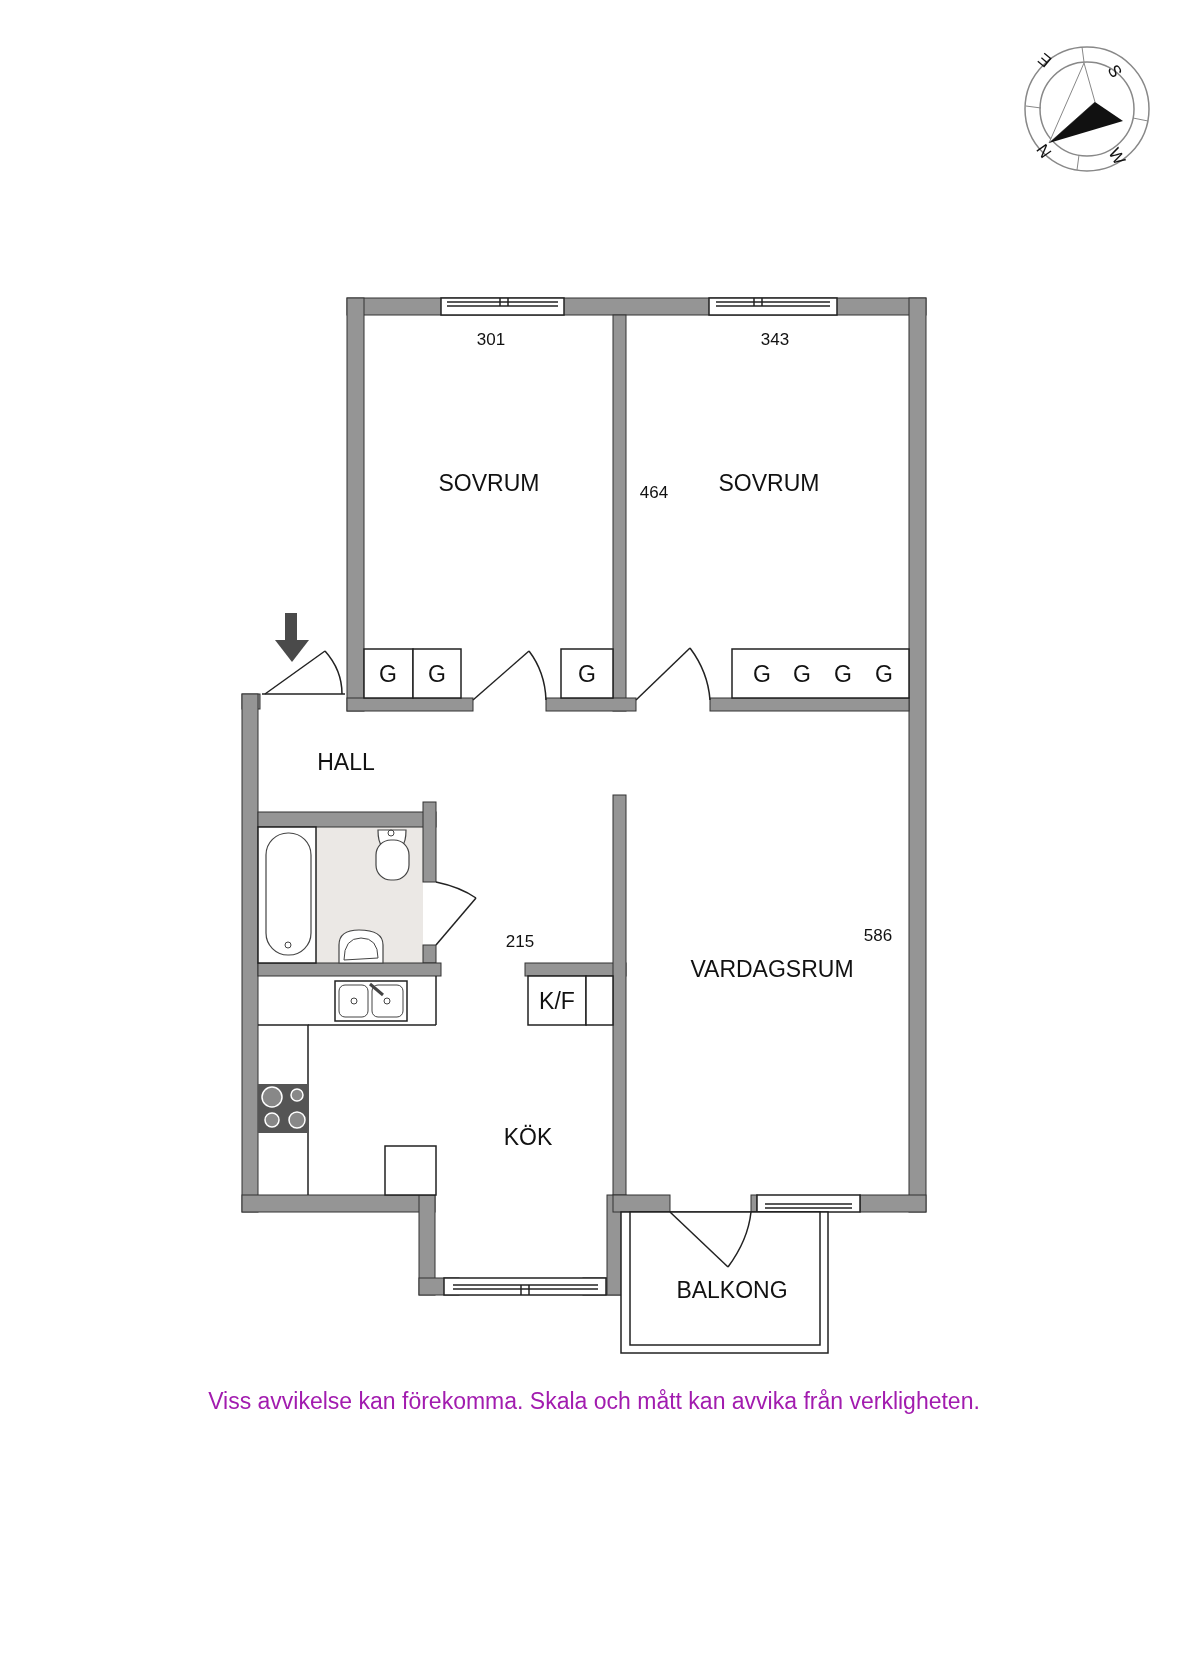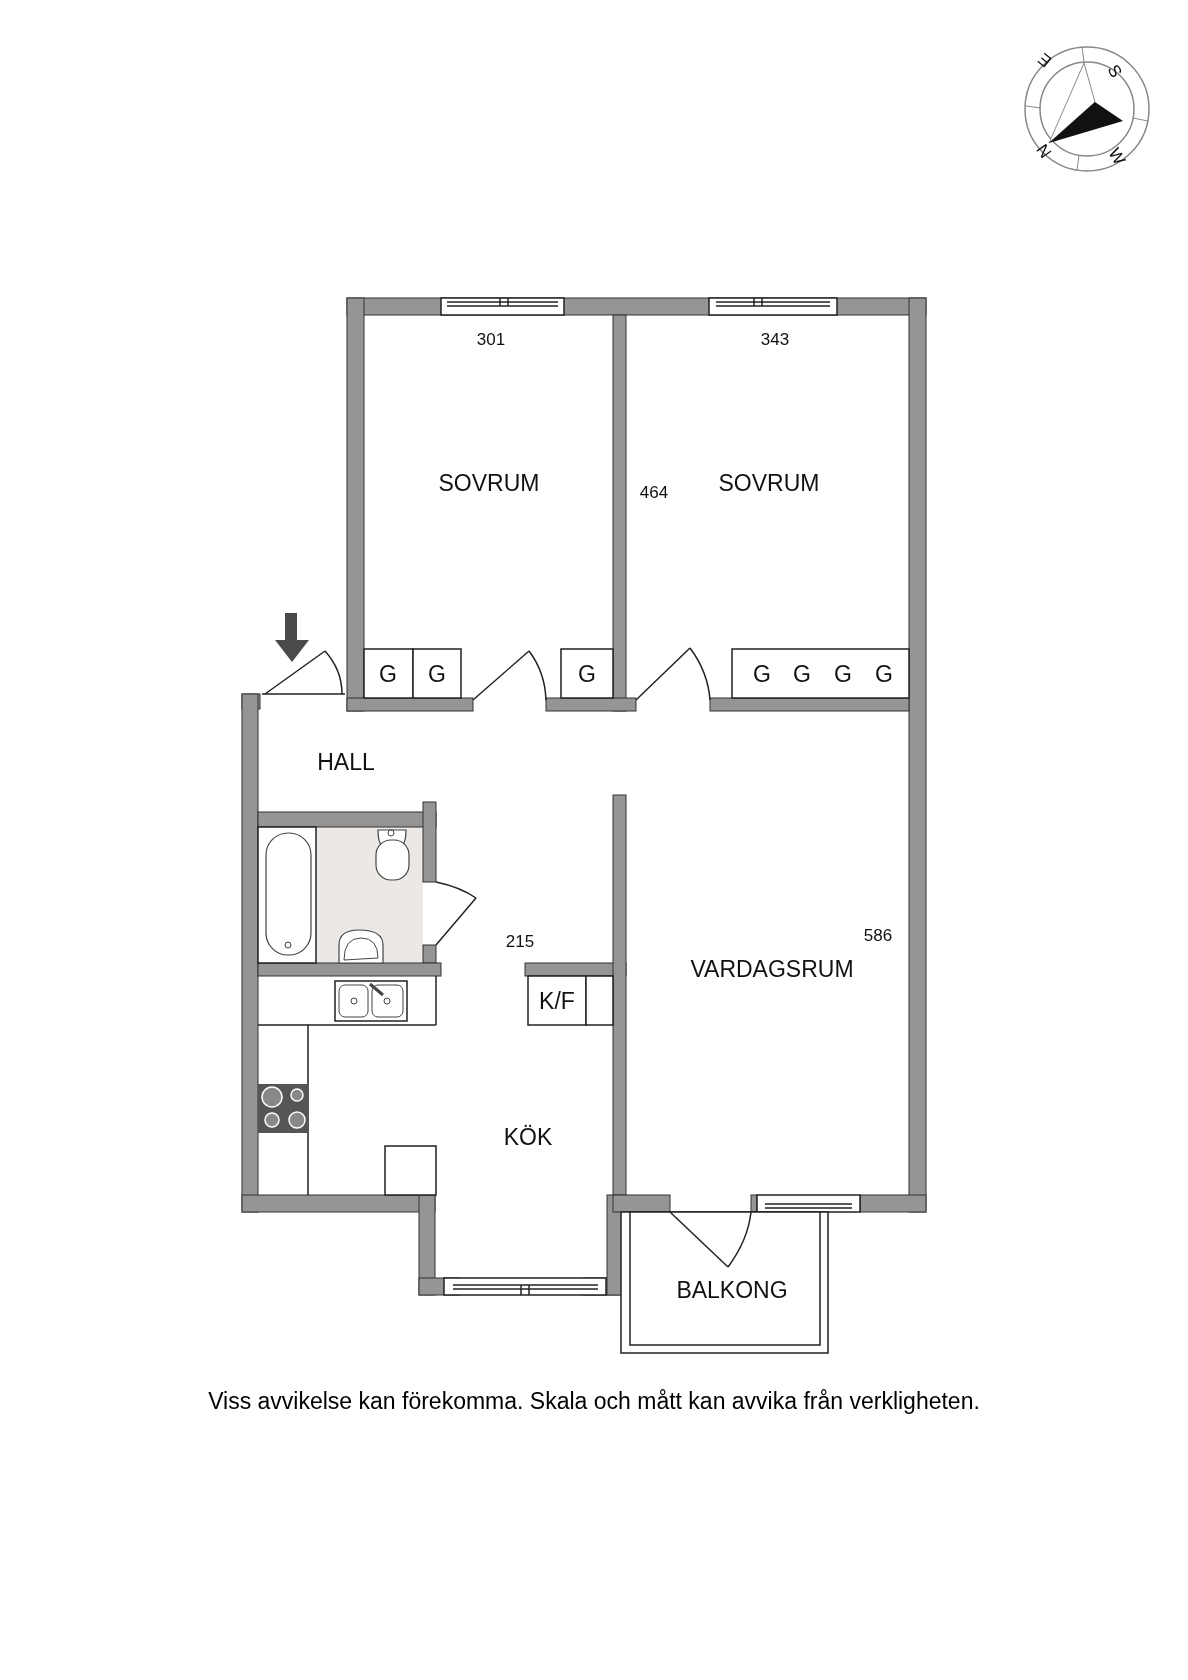--- a/index.html
+++ b/index.html
@@ -1,21 +1,21 @@
 <!DOCTYPE html>
 <html><head>
 <meta charset="utf-8">
 <style>
   html, body { margin:0; padding:0; background:#ffffff; }
   body { width:1188px; height:1680px; position:relative; overflow:hidden; font-family:"Liberation Sans", sans-serif; }
   svg.plan { position:absolute; left:0; top:0; }
   .room-label { font-family:"Liberation Sans", sans-serif; font-size:23px; fill:#111; }
   .dim-label { font-family:"Liberation Sans", sans-serif; font-size:17px; fill:#111; }
   .g-label { font-family:"Liberation Sans", sans-serif; font-size:23px; fill:#111; }
-  .disclaimer { position:absolute; left:0; width:1188px; top:1388px; text-align:center; font-size:23px; color:#000000; }
+  .disclaimer { position:absolute; left:0; width:1188px; top:1388px; text-align:center; font-size:23px; color:#a21caf; }
   .wall { fill:#959595; stroke:#333; stroke-width:1; }
   .line { fill:none; stroke:#222; stroke-width:1.5; }
   .box { fill:#fff; stroke:#222; stroke-width:1.5; }
 </style>
 </head>
 <body>
 
 <svg class="plan" width="1188" height="1680" viewBox="0 0 1188 1680">
 
   <g transform="translate(1087,109)">

